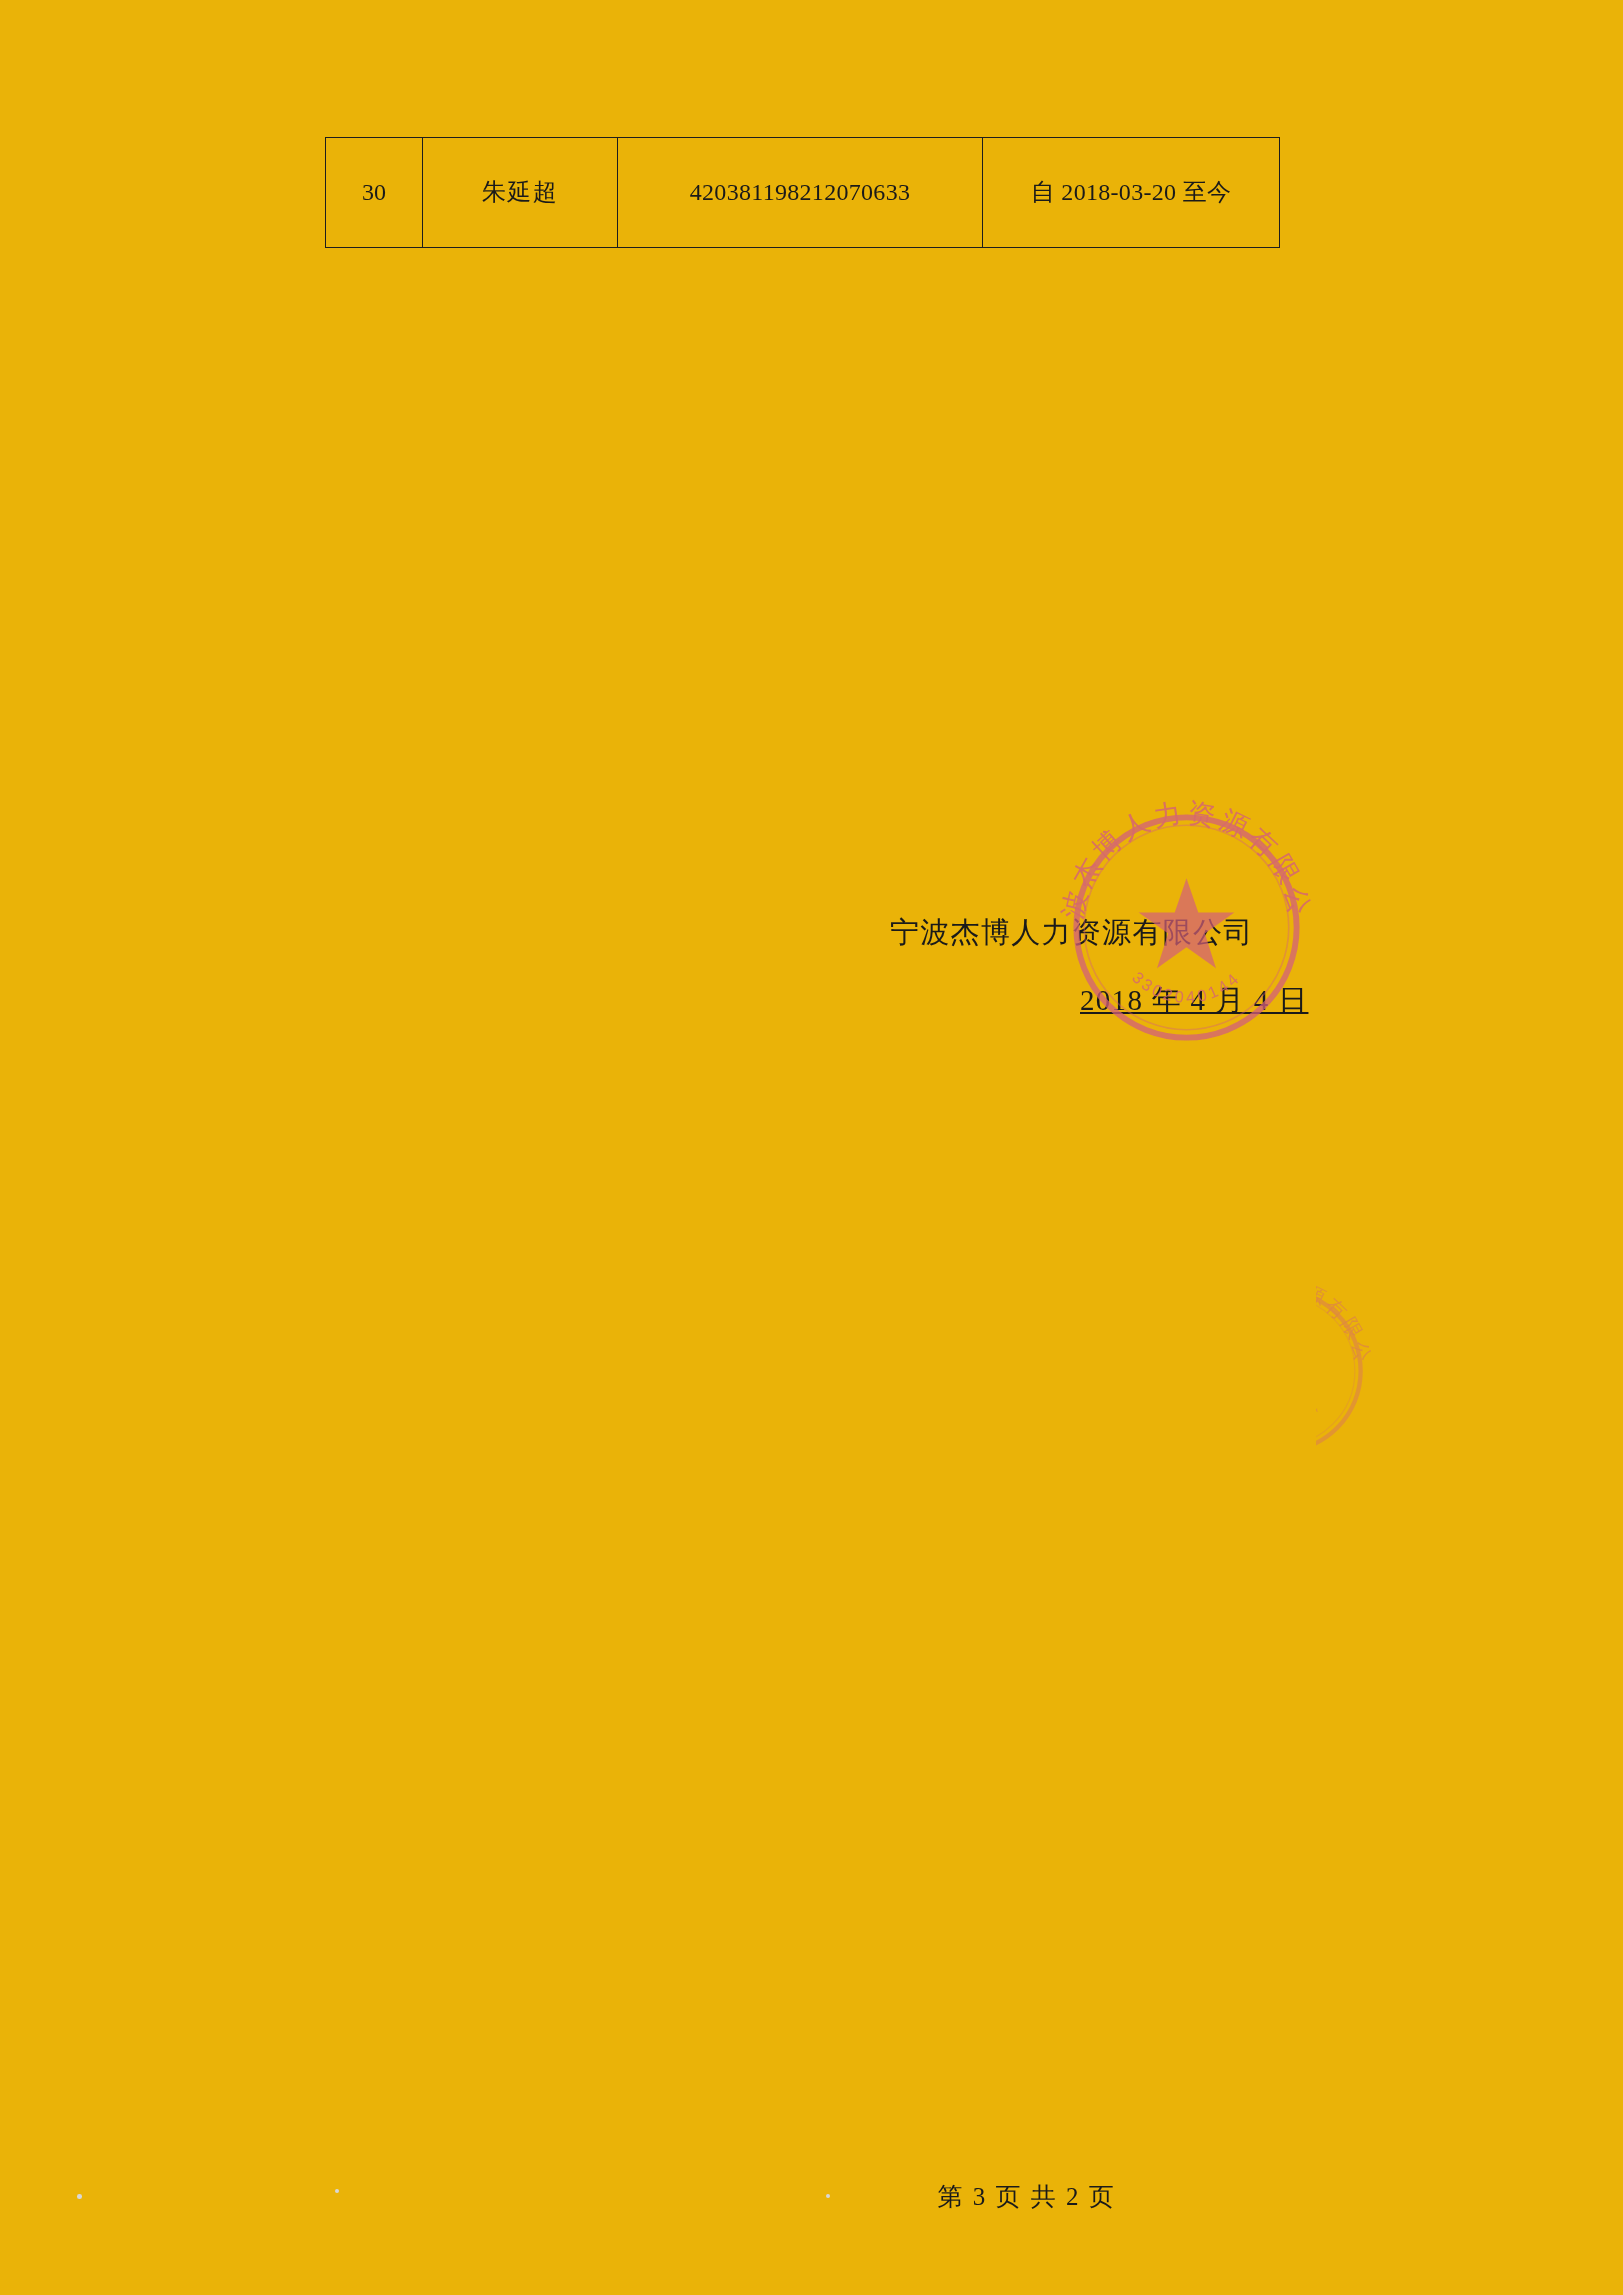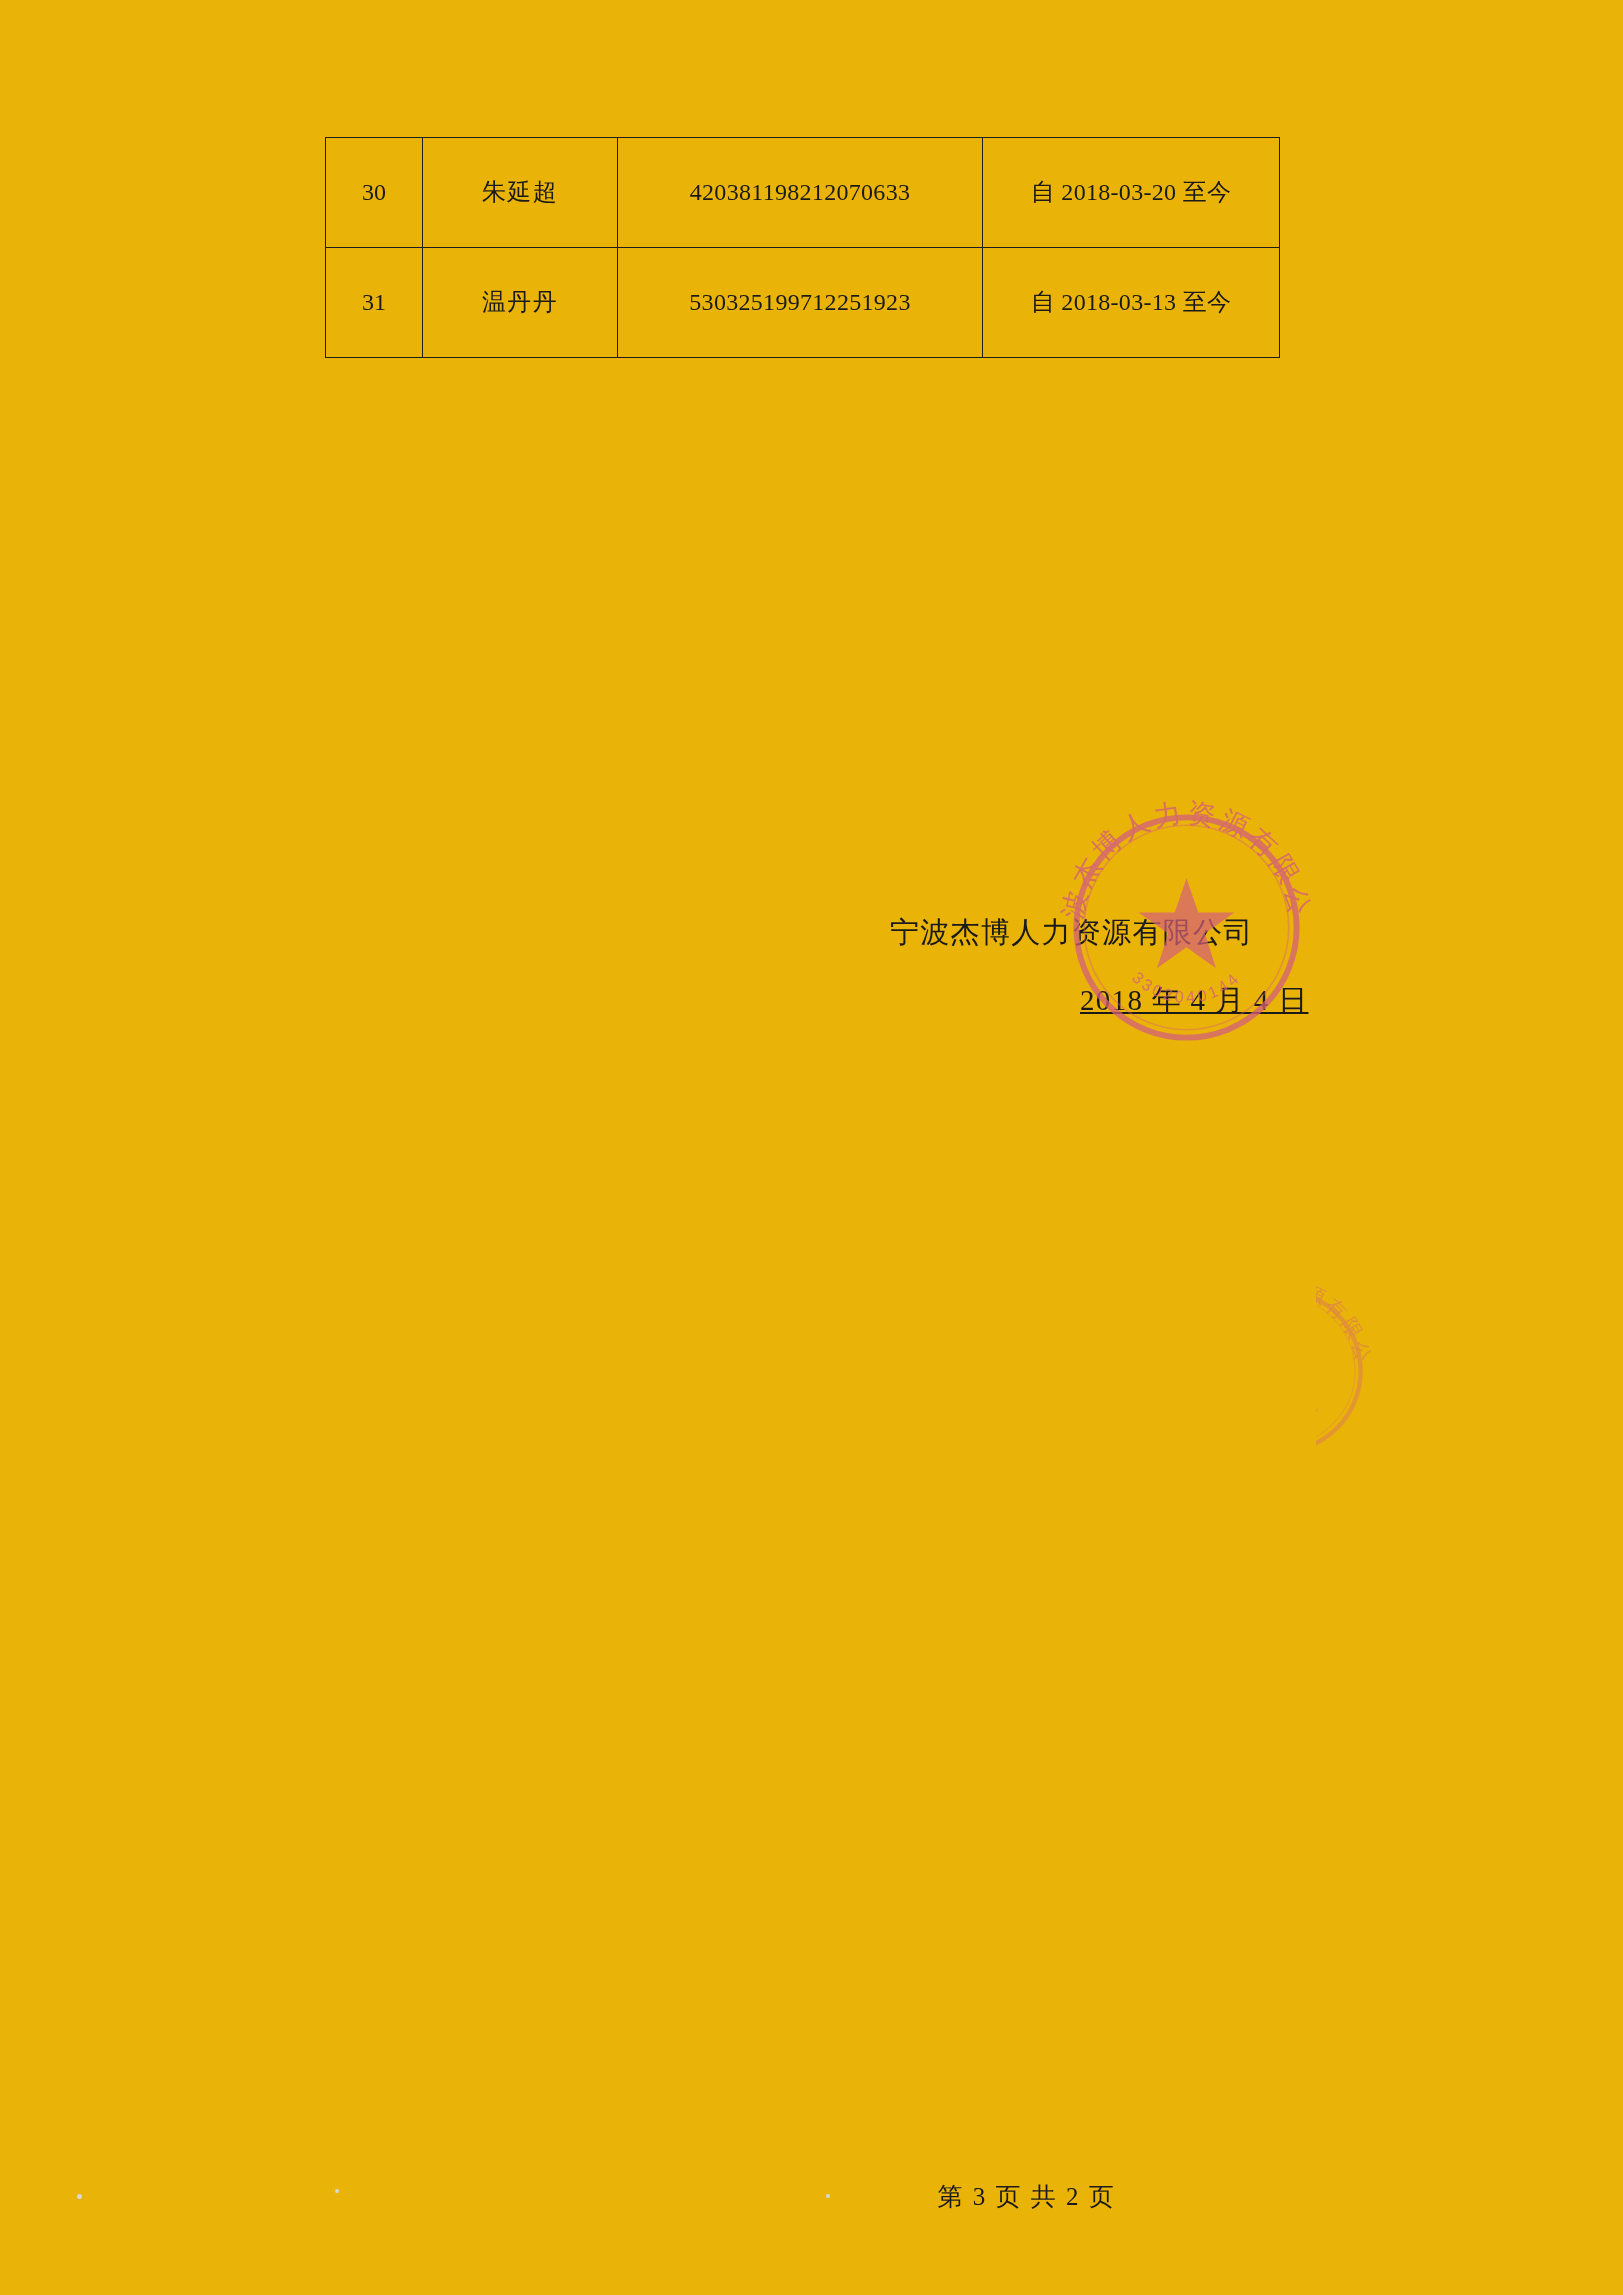--- a/index.html
+++ b/index.html
@@ -131,26 +131,20 @@
         <col class="c-id">
         <col class="c-period">
       </colgroup>
       <tbody>
         <tr>
           <td class="cell-idx">30</td>
           <td class="cell-name">朱延超</td>
           <td class="cell-id">420381198212070633</td>
           <td class="cell-period">自 2018-03-20 至今</td>
         </tr>
-        <tr>
-          <td class="cell-idx">31</td>
-          <td class="cell-name">温丹丹</td>
-          <td class="cell-id">530325199712251923</td>
-          <td class="cell-period">自 2018-03-13 至今</td>
-        </tr>
       </tbody>
     </table>
   </div>
 
   <div class="sig-block">
     <div class="sig-company">宁波杰博人力资源有限公司</div>
     <div class="sig-date">2018 年 4 月 4 日</div>
   </div>
 
   <svg class="seal" viewBox="0 0 450 450" xmlns="http://www.w3.org/2000/svg">

